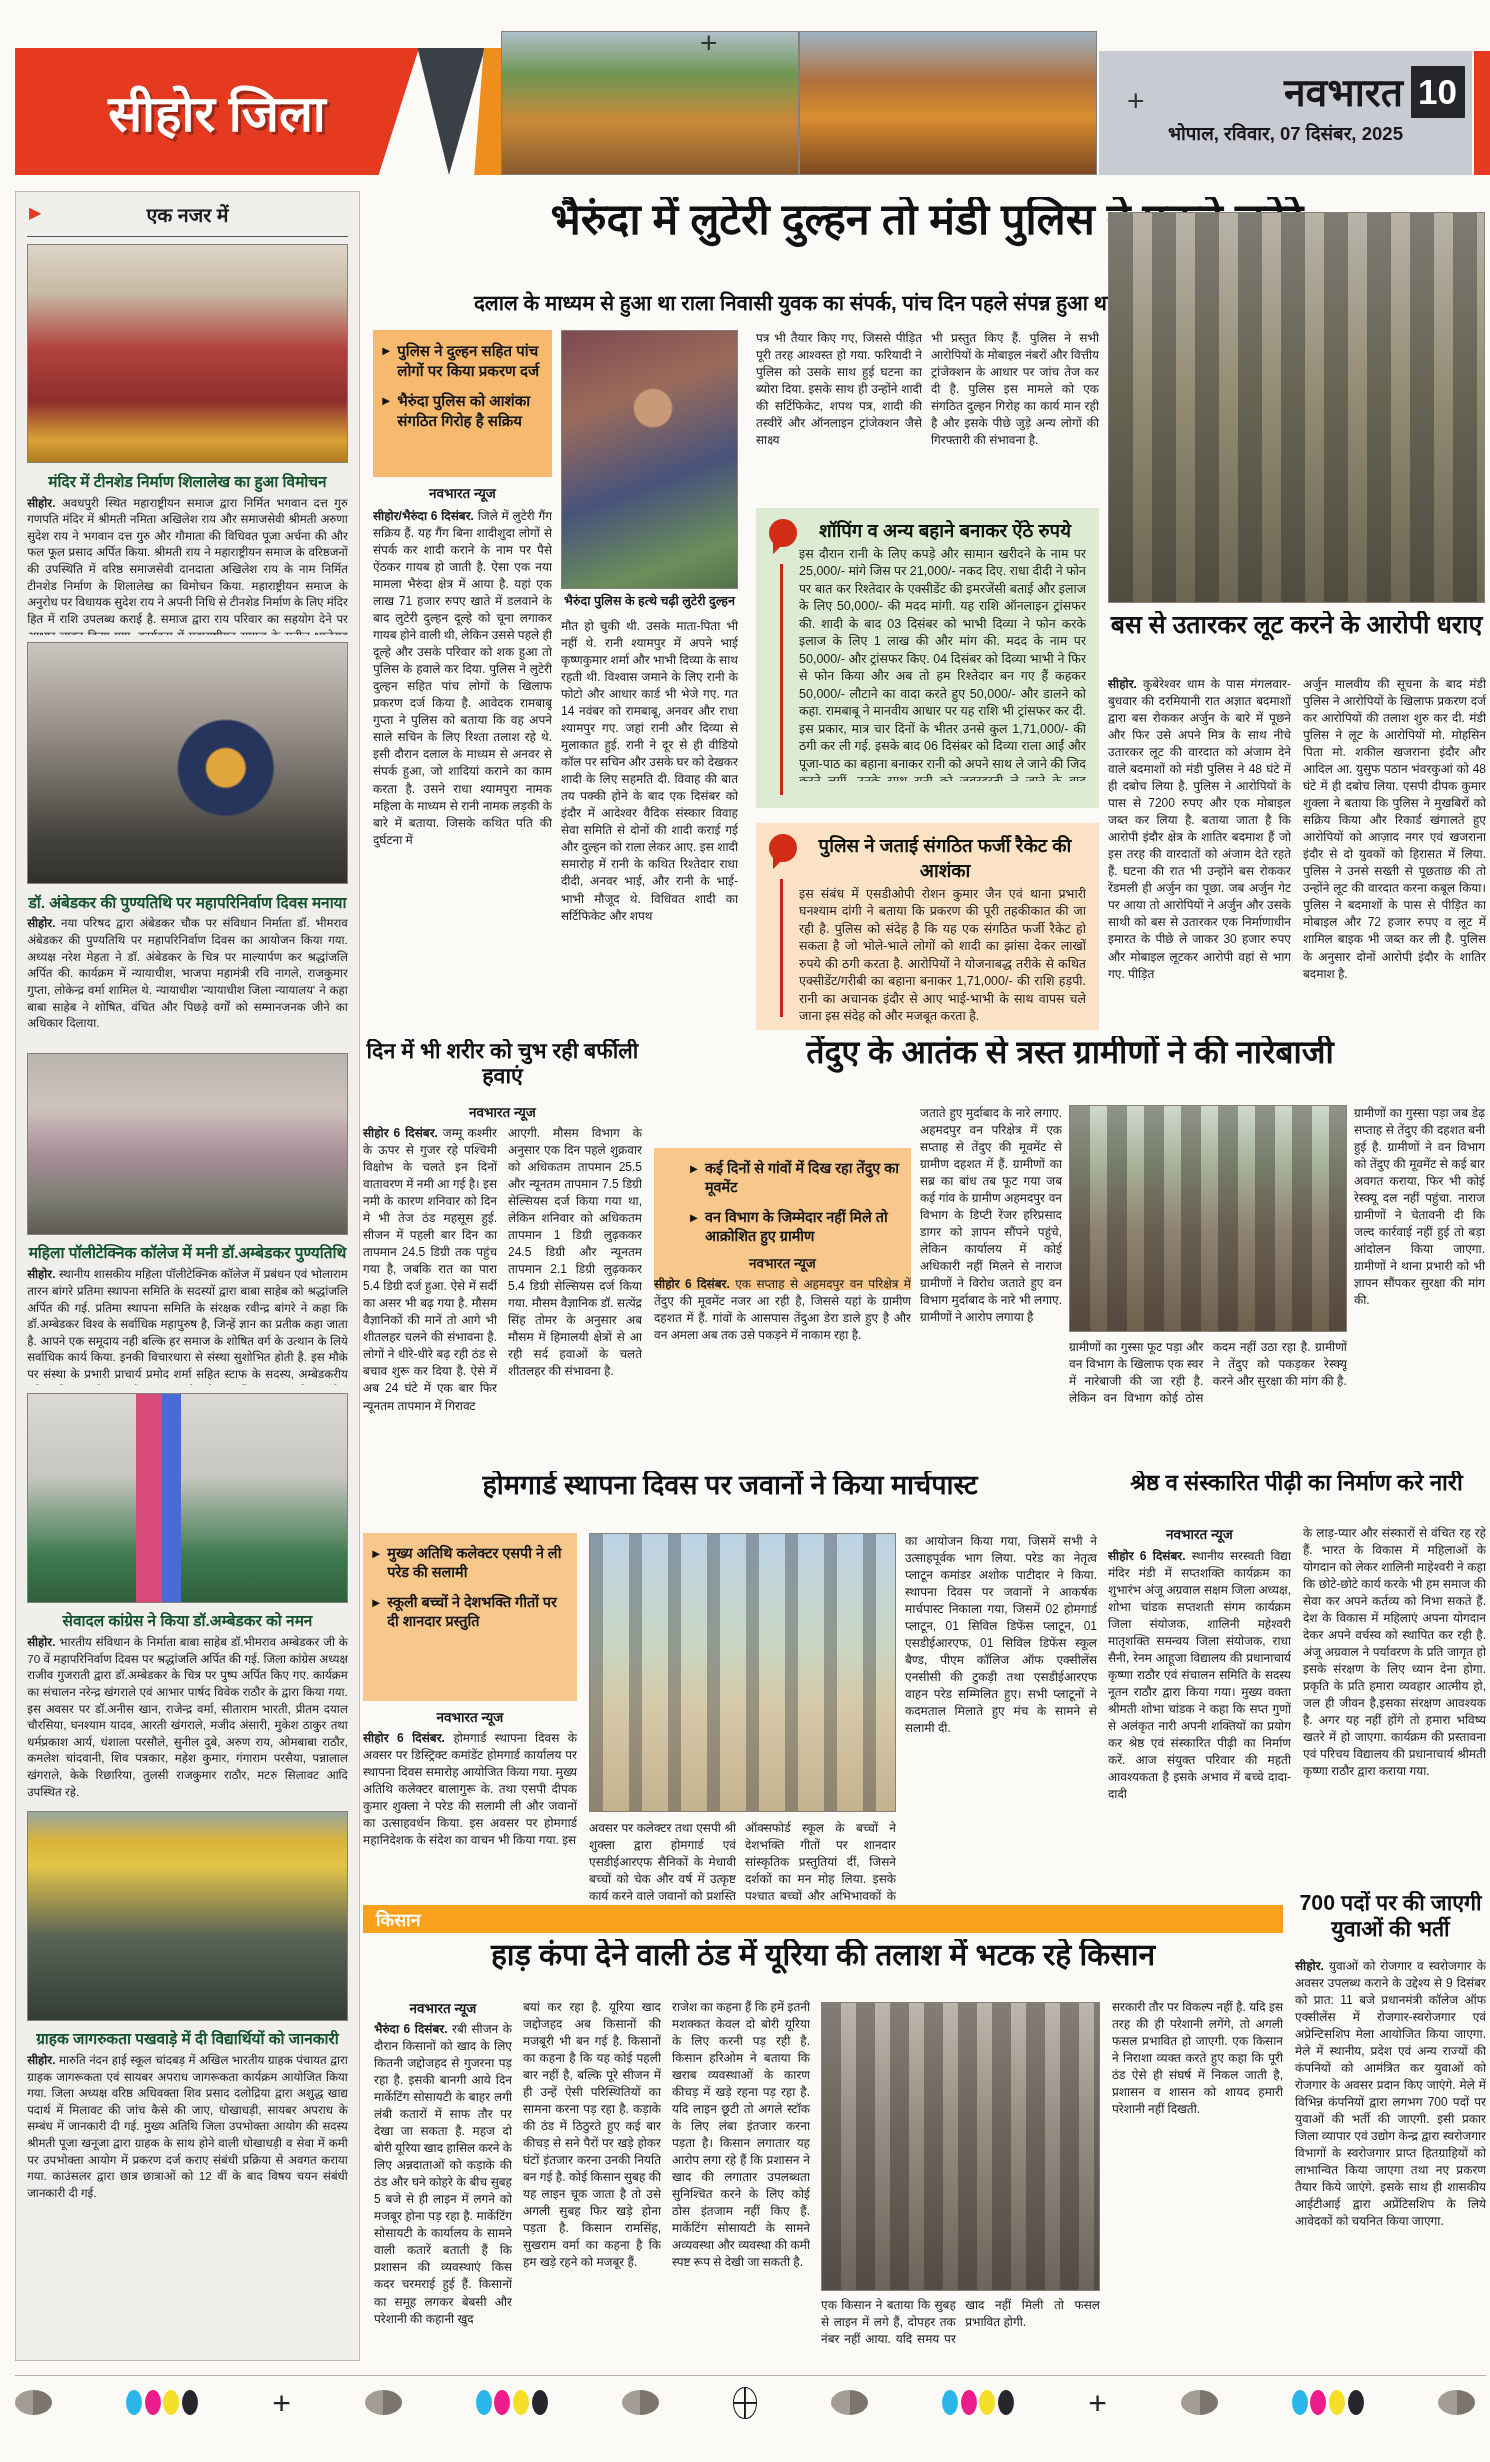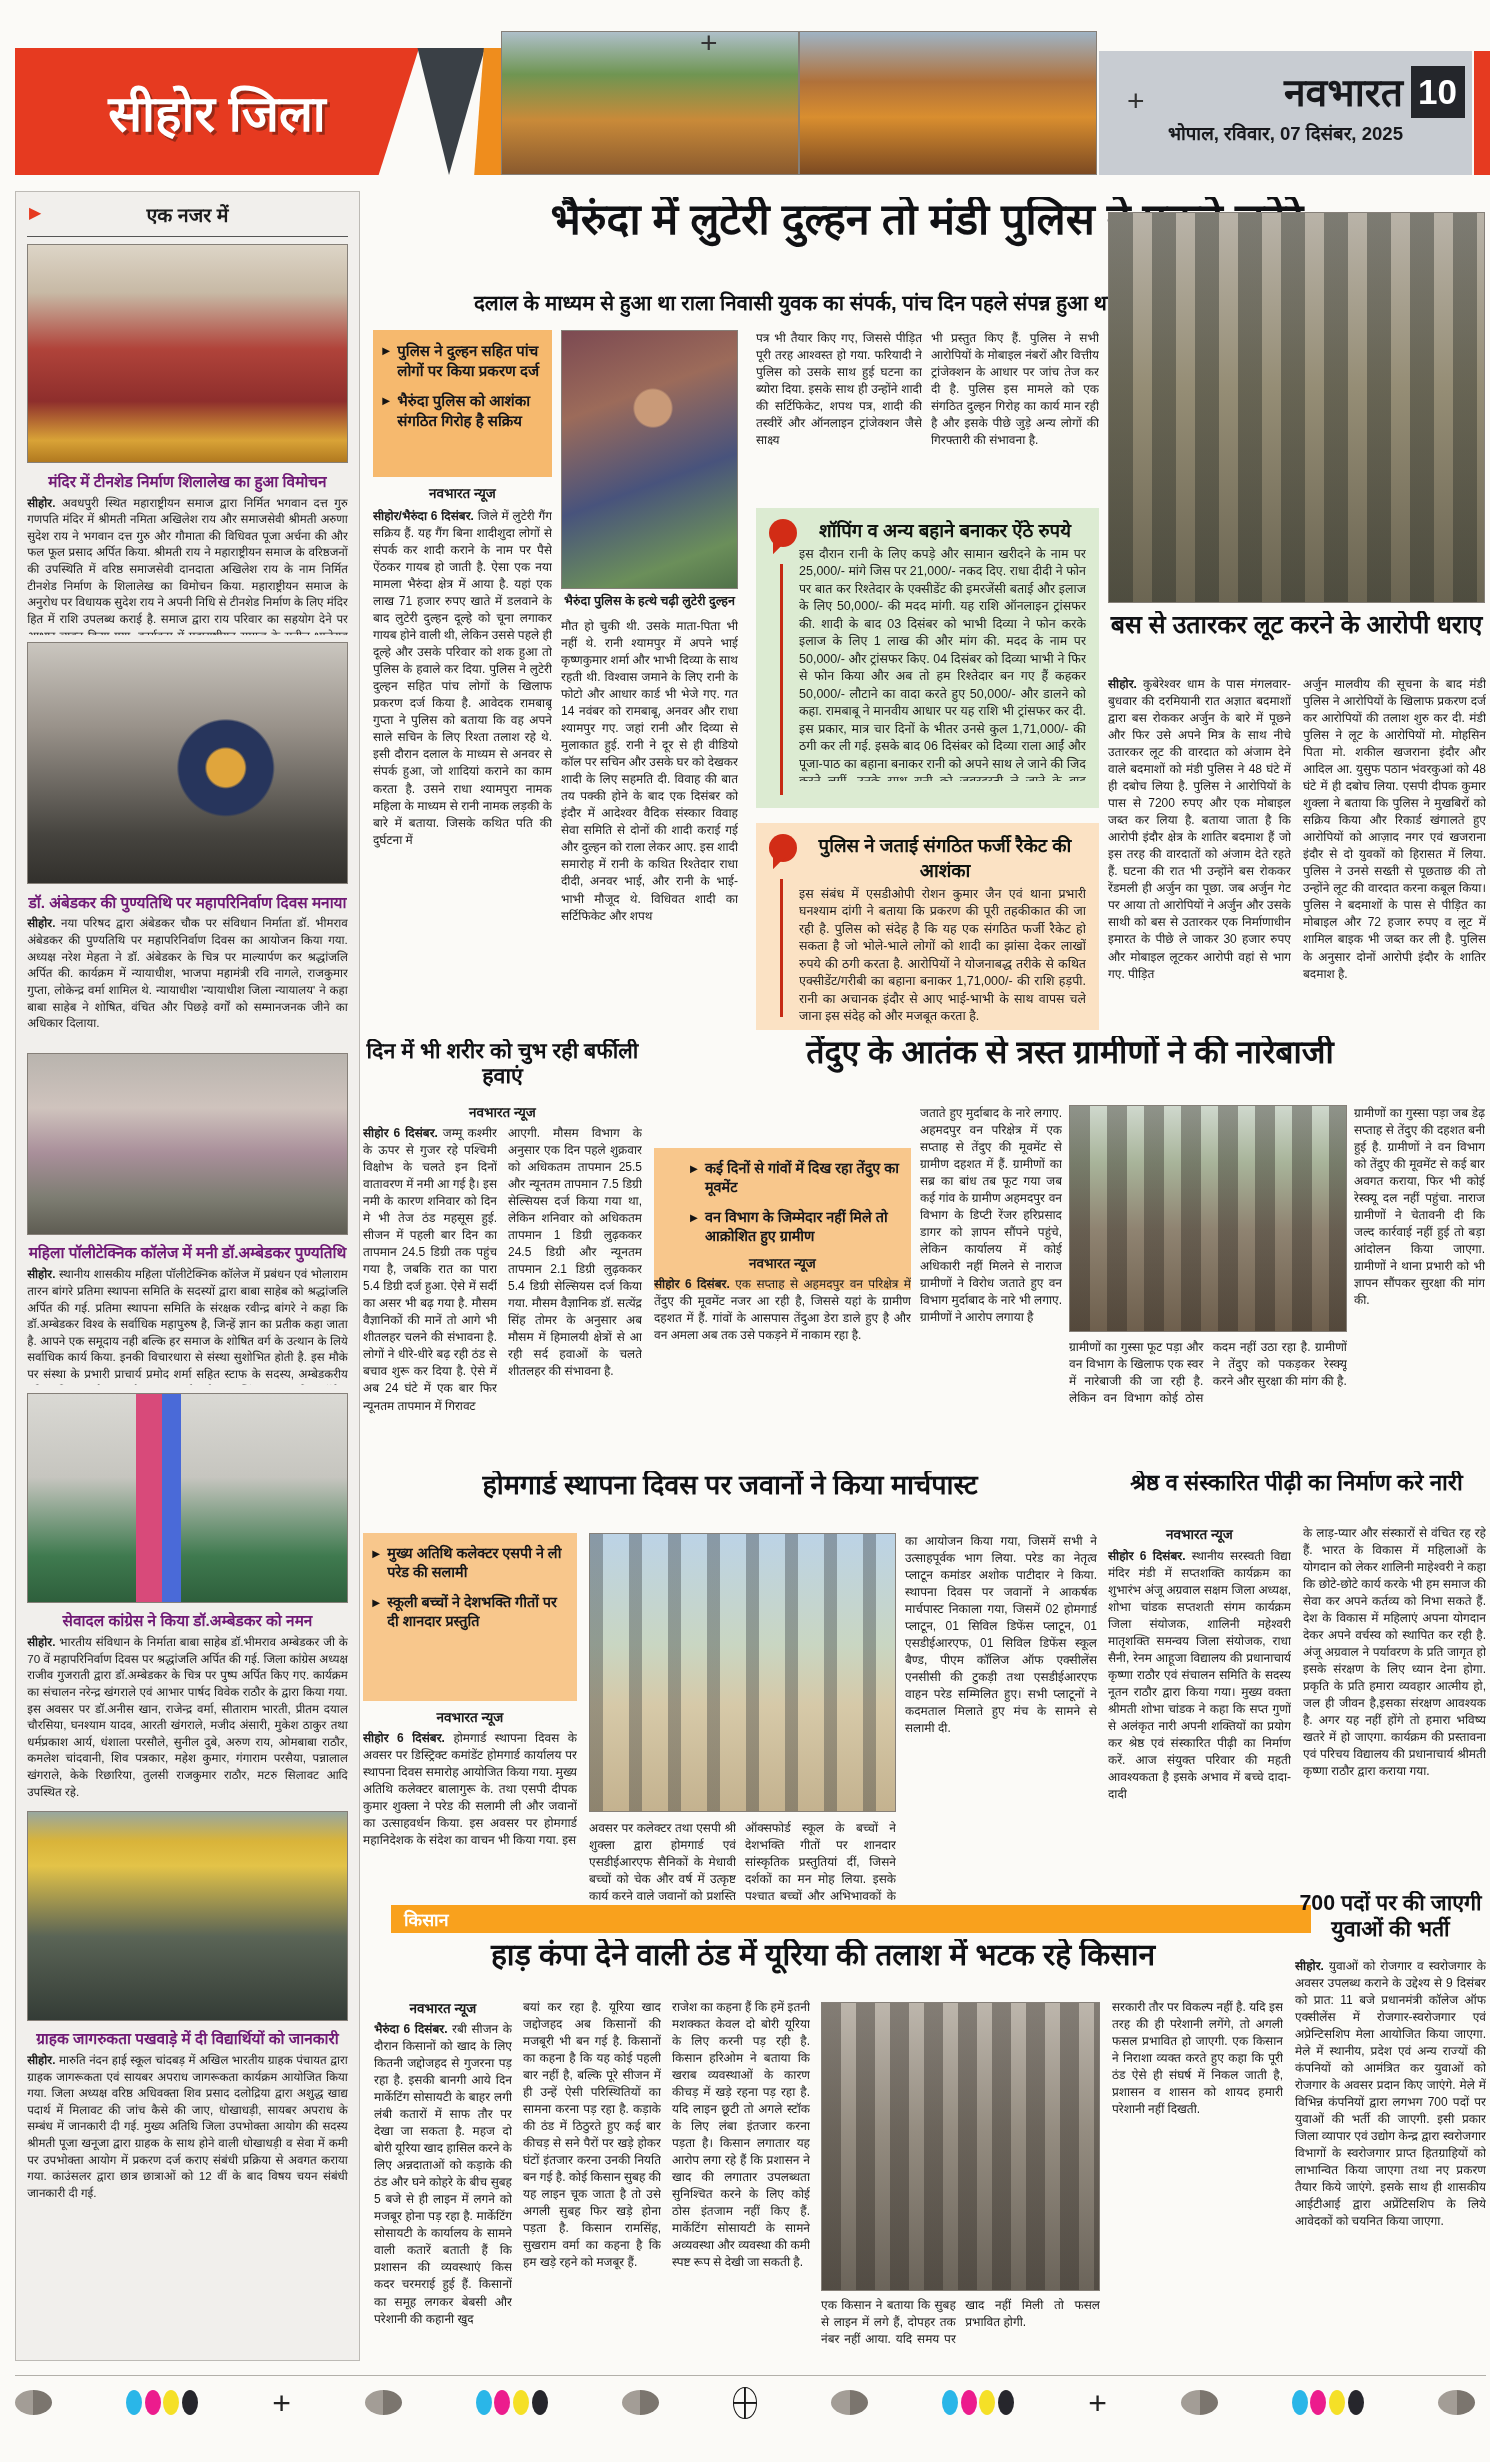--- a/index.html
+++ b/index.html
@@ -42,21 +42,21 @@
                 linear-gradient(180deg,#cfd8cd 0%,#a8b49a 25%,#8f8371 55%,#6e5f4d 100%);}
   .ph-parade{background:repeating-linear-gradient(90deg,rgba(40,45,50,.35) 0 13px,rgba(0,0,0,0) 13px 39px),
              linear-gradient(180deg,#bcd3e6 0%,#c9d6c2 40%,#d6c9a8 62%,#c4b28f 100%);}
   .ph-queue{background:repeating-linear-gradient(90deg,rgba(45,40,35,.4) 0 18.6px,rgba(0,0,0,0) 18.6px 34px),
             linear-gradient(180deg,#bdb6ac 0%,#948c80 45%,#6b645a 100%);}
   
   .sidebar{left:15px;top:191px;width:345px;height:2170px;background:#f1efec;border:0.9px solid #bdbab5;padding:9.3px 11.2px;overflow:hidden;}
   .sb-title{position:relative;text-align:center;font-size:19.6px;font-weight:bold;padding-bottom:7.5px;border-bottom:1.9px solid #555;}
   .sb-title .tri{position:absolute;left:1.9px;top:1.9px;color:#e63a20;font-size:16px;}
   .sb-ph{width:100%;margin-top:7.5px;}
-  .sb-h{margin-top:8.4px;text-align:center;font-size:15.4px;font-weight:bold;line-height:1.25;color:#701a75;}
+  .sb-h{margin-top:8.4px;text-align:center;font-size:15.4px;font-weight:bold;line-height:1.25;color:#14532d;}
   .sb-b{margin-top:3.7px;font-size:11.7px;line-height:1.42;text-align:justify;overflow:hidden;}
   
   .bodytext{font-size:12px;line-height:1.42;text-align:justify;color:#1c1c1c;overflow:hidden;}
   .dl{font-weight:bold;}
   .byline{font-weight:bold;text-align:center;font-size:13.5px;overflow:hidden;}
   .headline{font-weight:bold;color:#101114;text-align:center;overflow:hidden;}
   .caption{font-weight:bold;font-size:12.6px;text-align:center;overflow:hidden;}
   
   .bulbox{background:#f6b96e;padding:11.2px 9.3px;overflow:hidden;}
   .bulbox.peach{background:#f8c78c;}
@@ -213,21 +213,21 @@
   <div class="abs bodytext" style="left:905px;top:1533px;width:192px;height:367px;">का आयोजन किया गया, जिसमें सभी ने उत्साहपूर्वक भाग लिया. परेड का नेतृत्व प्लाटून कमांडर अशोक पाटीदार ने किया. स्थापना दिवस पर जवानों ने आकर्षक मार्चपास्ट निकाला गया, जिसमें 02 होमगार्ड प्लाटून, 01 सिविल डिफेंस प्लाटून, 01 एसडीईआरएफ, 01 सिविल डिफेंस स्कूल बैण्ड, पीएम कॉलिज ऑफ एक्सीलेंस एनसीसी की टुकड़ी तथा एसडीईआरएफ वाहन परेड सम्मिलित हुए। सभी प्लाटूनों ने कदमताल मिलाते हुए मंच के सामने से सलामी दी.</div>
 
   <div class="abs headline" style="left:1108px;top:1471px;width:377px;height:50px;font-size:22.4px;line-height:1.1;">श्रेष्ठ व संस्कारित पीढ़ी का निर्माण करे नारी</div>
   <div class="abs byline" style="left:1108px;top:1525px;width:183px;height:18.6px;">नवभारत न्यूज</div>
   <div class="abs bodytext" style="left:1108px;top:1548px;width:183px;height:335px;">
     <span class="dl">सीहोर 6 दिसंबर.</span>
     <span>स्थानीय सरस्वती विद्या मंदिर मंडी में सप्तशक्ति कार्यक्रम का शुभारंभ अंजू अग्रवाल सक्षम जिला अध्यक्ष, शोभा चांडक सप्तशती संगम कार्यक्रम जिला संयोजक, शालिनी महेश्वरी मातृशक्ति समन्वय जिला संयोजक, राधा सैनी, रेनम आहूजा विद्यालय की प्रधानाचार्य कृष्णा राठौर एवं संचालन समिति के सदस्य नूतन राठौर द्वारा किया गया। मुख्य वक्ता श्रीमती शोभा चांडक ने कहा कि सप्त गुणों से अलंकृत नारी अपनी शक्तियों का प्रयोग कर श्रेष्ठ एवं संस्कारित पीढ़ी का निर्माण करें. आज संयुक्त परिवार की महती आवश्यकता है इसके अभाव में बच्चे दादा-दादी</span>
   </div>
   <div class="abs bodytext" style="left:1303px;top:1525px;width:183px;height:358px;">के लाड़-प्यार और संस्कारों से वंचित रह रहे हैं. भारत के विकास में महिलाओं के योगदान को लेकर शालिनी माहेश्वरी ने कहा कि छोटे-छोटे कार्य करके भी हम समाज की सेवा कर अपने कर्तव्य को निभा सकते हैं. देश के विकास में महिलाएं अपना योगदान देकर अपने वर्चस्व को स्थापित कर रही है. अंजू अग्रवाल ने पर्यावरण के प्रति जागृत हो इसके संरक्षण के लिए ध्यान देना होगा. प्रकृति के प्रति हमारा व्यवहार आत्मीय हो, जल ही जीवन है,इसका संरक्षण आवश्यक है. अगर यह नहीं होंगे तो हमारा भविष्य खतरे में हो जाएगा. कार्यक्रम की प्रस्तावना एवं परिचय विद्यालय की प्रधानाचार्य श्रीमती कृष्णा राठौर द्वारा कराया गया.</div>
 
-  <div class="abs kicker" style="left:363px;top:1905px;width:920px;height:28px;margin-left:28px;">किसान</div>
+  <div class="abs kicker" style="left:363px;top:1905px;width:920px;height:28px;">किसान</div>
   <div class="abs headline" style="left:363px;top:1939px;width:920px;height:52px;font-size:30px;line-height:1.05;">हाड़ कंपा देने वाली ठंड में यूरिया की तलाश में भटक रहे किसान</div>
   <div class="abs byline" style="left:374px;top:1999px;width:138px;height:18.6px;">नवभारत न्यूज</div>
   <div class="abs bodytext" style="left:374px;top:2021px;width:138px;height:348px;">
     <span class="dl">भैरुंदा 6 दिसंबर.</span>
     <span>रबी सीजन के दौरान किसानों को खाद के लिए कितनी जद्दोजहद से गुजरना पड़ रहा है. इसकी बानगी आये दिन मार्केटिंग सोसायटी के बाहर लगी लंबी कतारों में साफ तौर पर देखा जा सकता है. महज दो बोरी यूरिया खाद हासिल करने के लिए अन्नदाताओं को कड़ाके की ठंड और घने कोहरे के बीच सुबह 5 बजे से ही लाइन में लगने को मजबूर होना पड़ रहा है. मार्केटिंग सोसायटी के कार्यालय के सामने वाली कतारें बताती हैं कि प्रशासन की व्यवस्थाएं किस कदर चरमराई हुई हैं. किसानों का समूह लगकर बेबसी और परेशानी की कहानी खुद</span>
   </div>
   <div class="abs bodytext" style="left:523px;top:1999px;width:138px;height:371px;">बयां कर रहा है. यूरिया खाद जद्दोजहद अब किसानों की मजबूरी भी बन गई है. किसानों का कहना है कि यह कोई पहली बार नहीं है, बल्कि पूरे सीजन में ही उन्हें ऐसी परिस्थितियों का सामना करना पड़ रहा है. कड़ाके की ठंड में ठिठुरते हुए कई बार कीचड़ से सने पैरों पर खड़े होकर घंटों इंतजार करना उनकी नियति बन गई है. कोई किसान सुबह की यह लाइन चूक जाता है तो उसे अगली सुबह फिर खड़े होना पड़ता है. किसान रामसिंह, सुखराम वर्मा का कहना है कि हम खड़े रहने को मजबूर हैं.</div>
   <div class="abs bodytext" style="left:672px;top:1999px;width:138px;height:371px;">राजेश का कहना हैं कि हमें इतनी मशक्कत केवल दो बोरी यूरिया के लिए करनी पड़ रही है. किसान हरिओम ने बताया कि खराब व्यवस्थाओं के कारण कीचड़ में खड़े रहना पड़ रहा है. यदि लाइन छूटी तो अगले स्टॉक के लिए लंबा इंतजार करना पड़ता है। किसान लगातार यह आरोप लगा रहे हैं कि प्रशासन ने खाद की लगातार उपलब्धता सुनिश्चित करने के लिए कोई ठोस इंतजाम नहीं किए हैं. मार्केटिंग सोसायटी के सामने अव्यवस्था और व्यवस्था की कमी स्पष्ट रूप से देखी जा सकती है.</div>
   <div class="abs ph ph-queue" style="left:821px;top:2002px;width:279px;height:289px;"></div>
   <div class="abs bodytext" style="left:1112px;top:1999px;width:171px;height:371px;">सरकारी तौर पर विकल्प नहीं है. यदि इस तरह की ही परेशानी लगेंगे, तो अगली फसल प्रभावित हो जाएगी. एक किसान ने निराशा व्यक्त करते हुए कहा कि पूरी ठंड ऐसे ही संघर्ष में निकल जाती है, प्रशासन व शासन को शायद हमारी परेशानी नहीं दिखती.</div>

